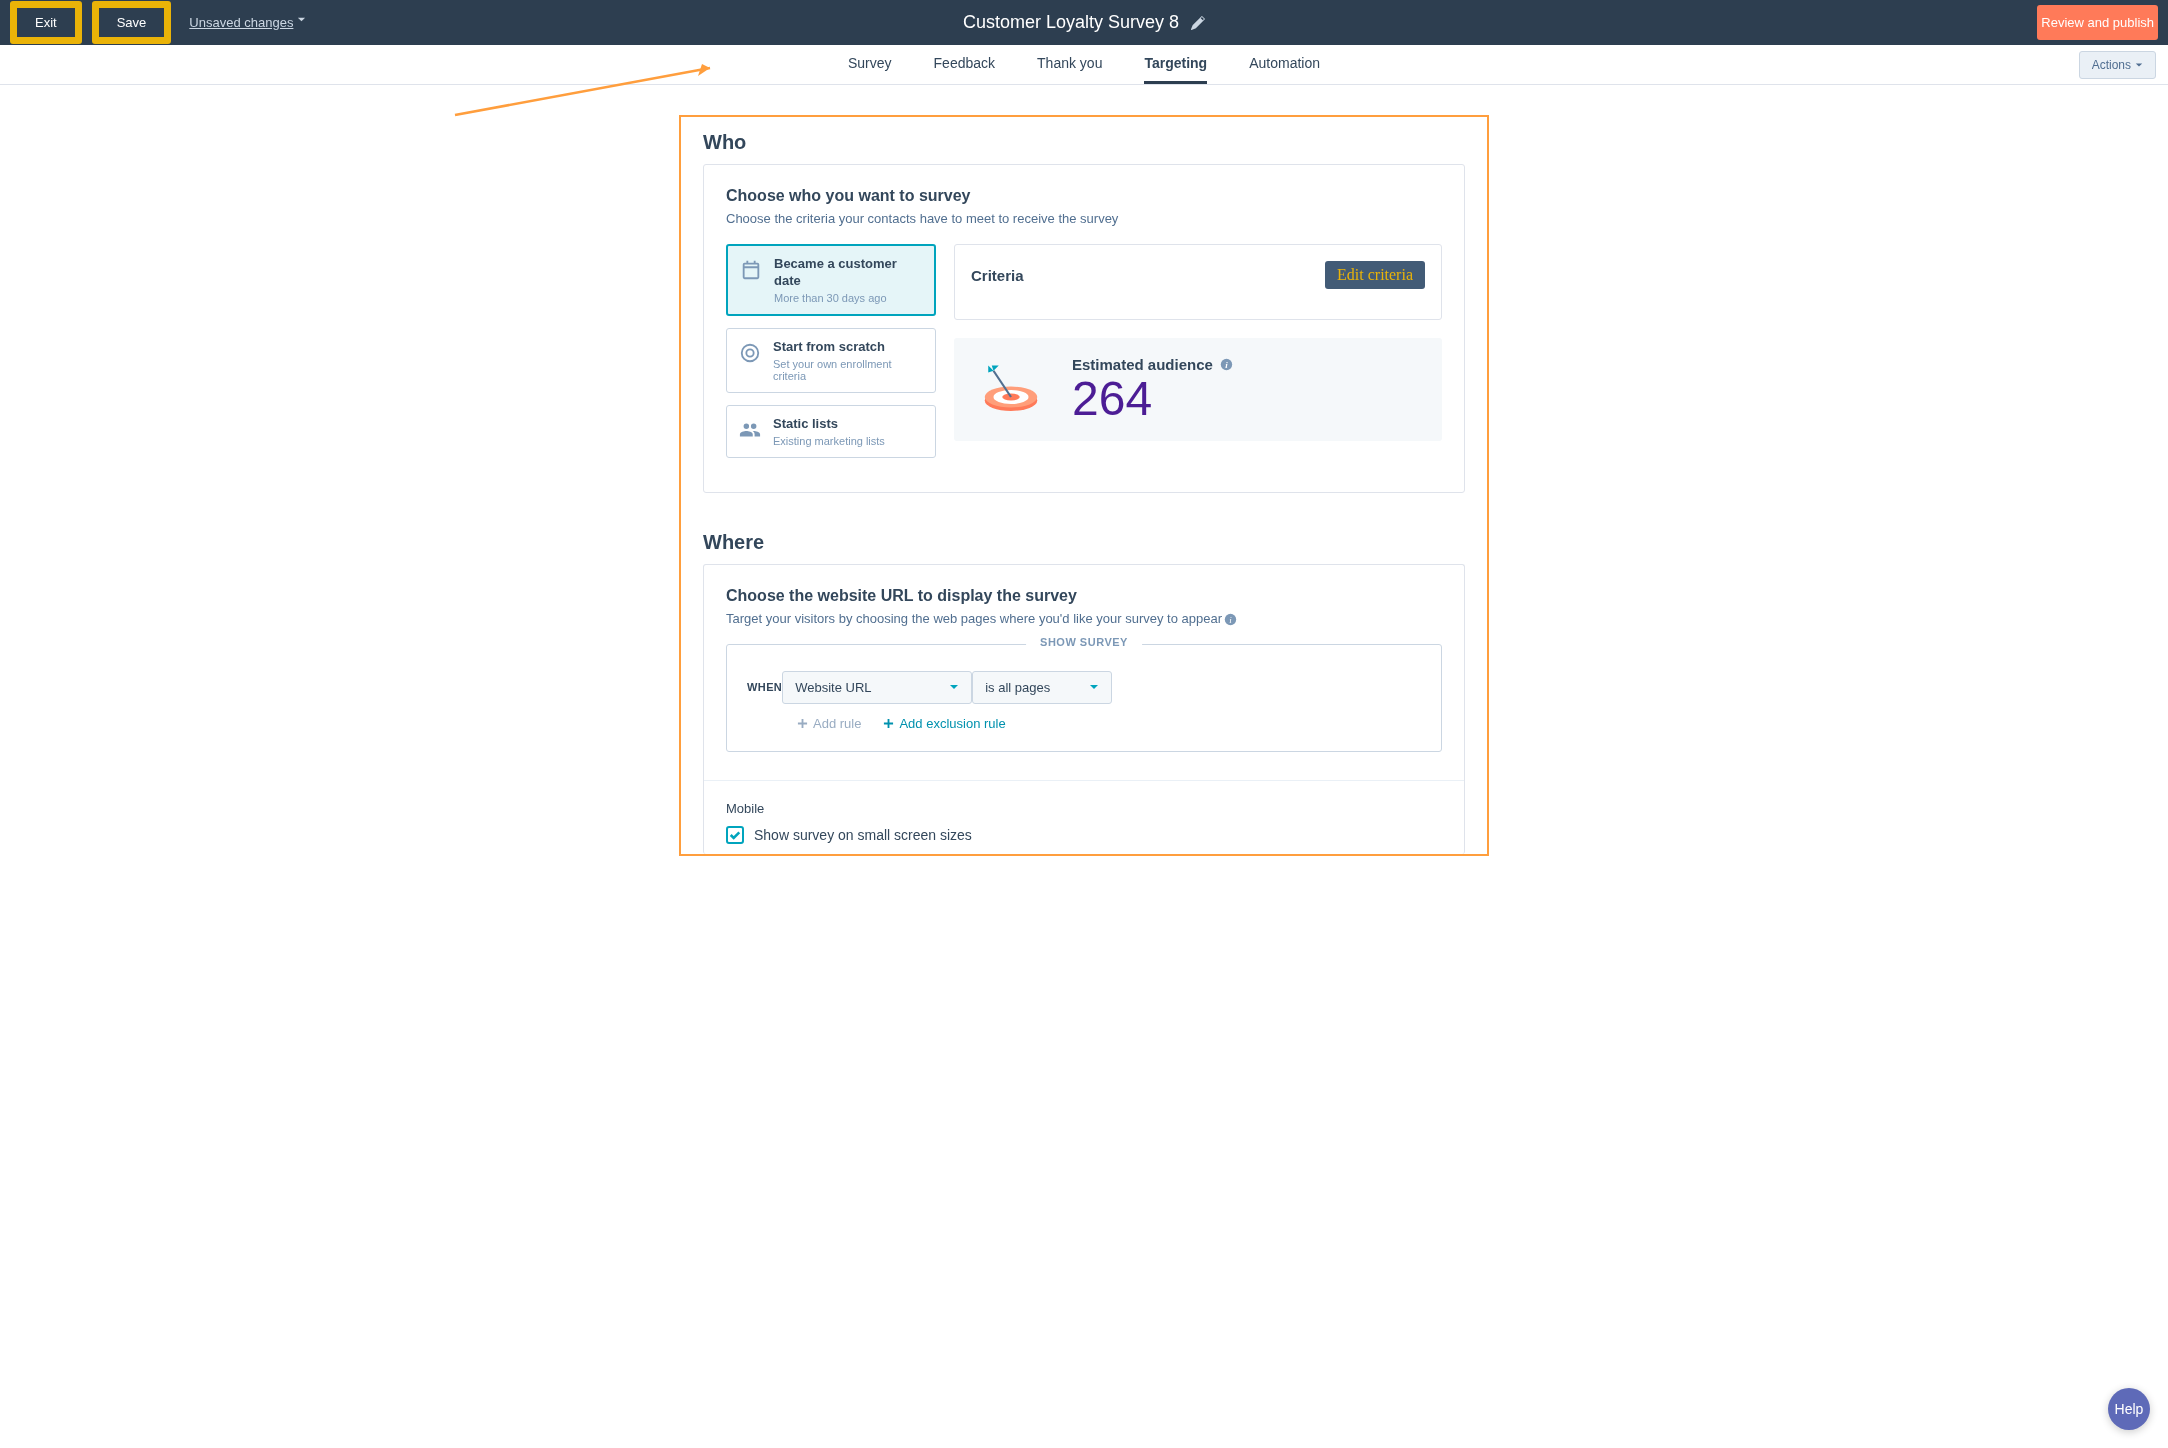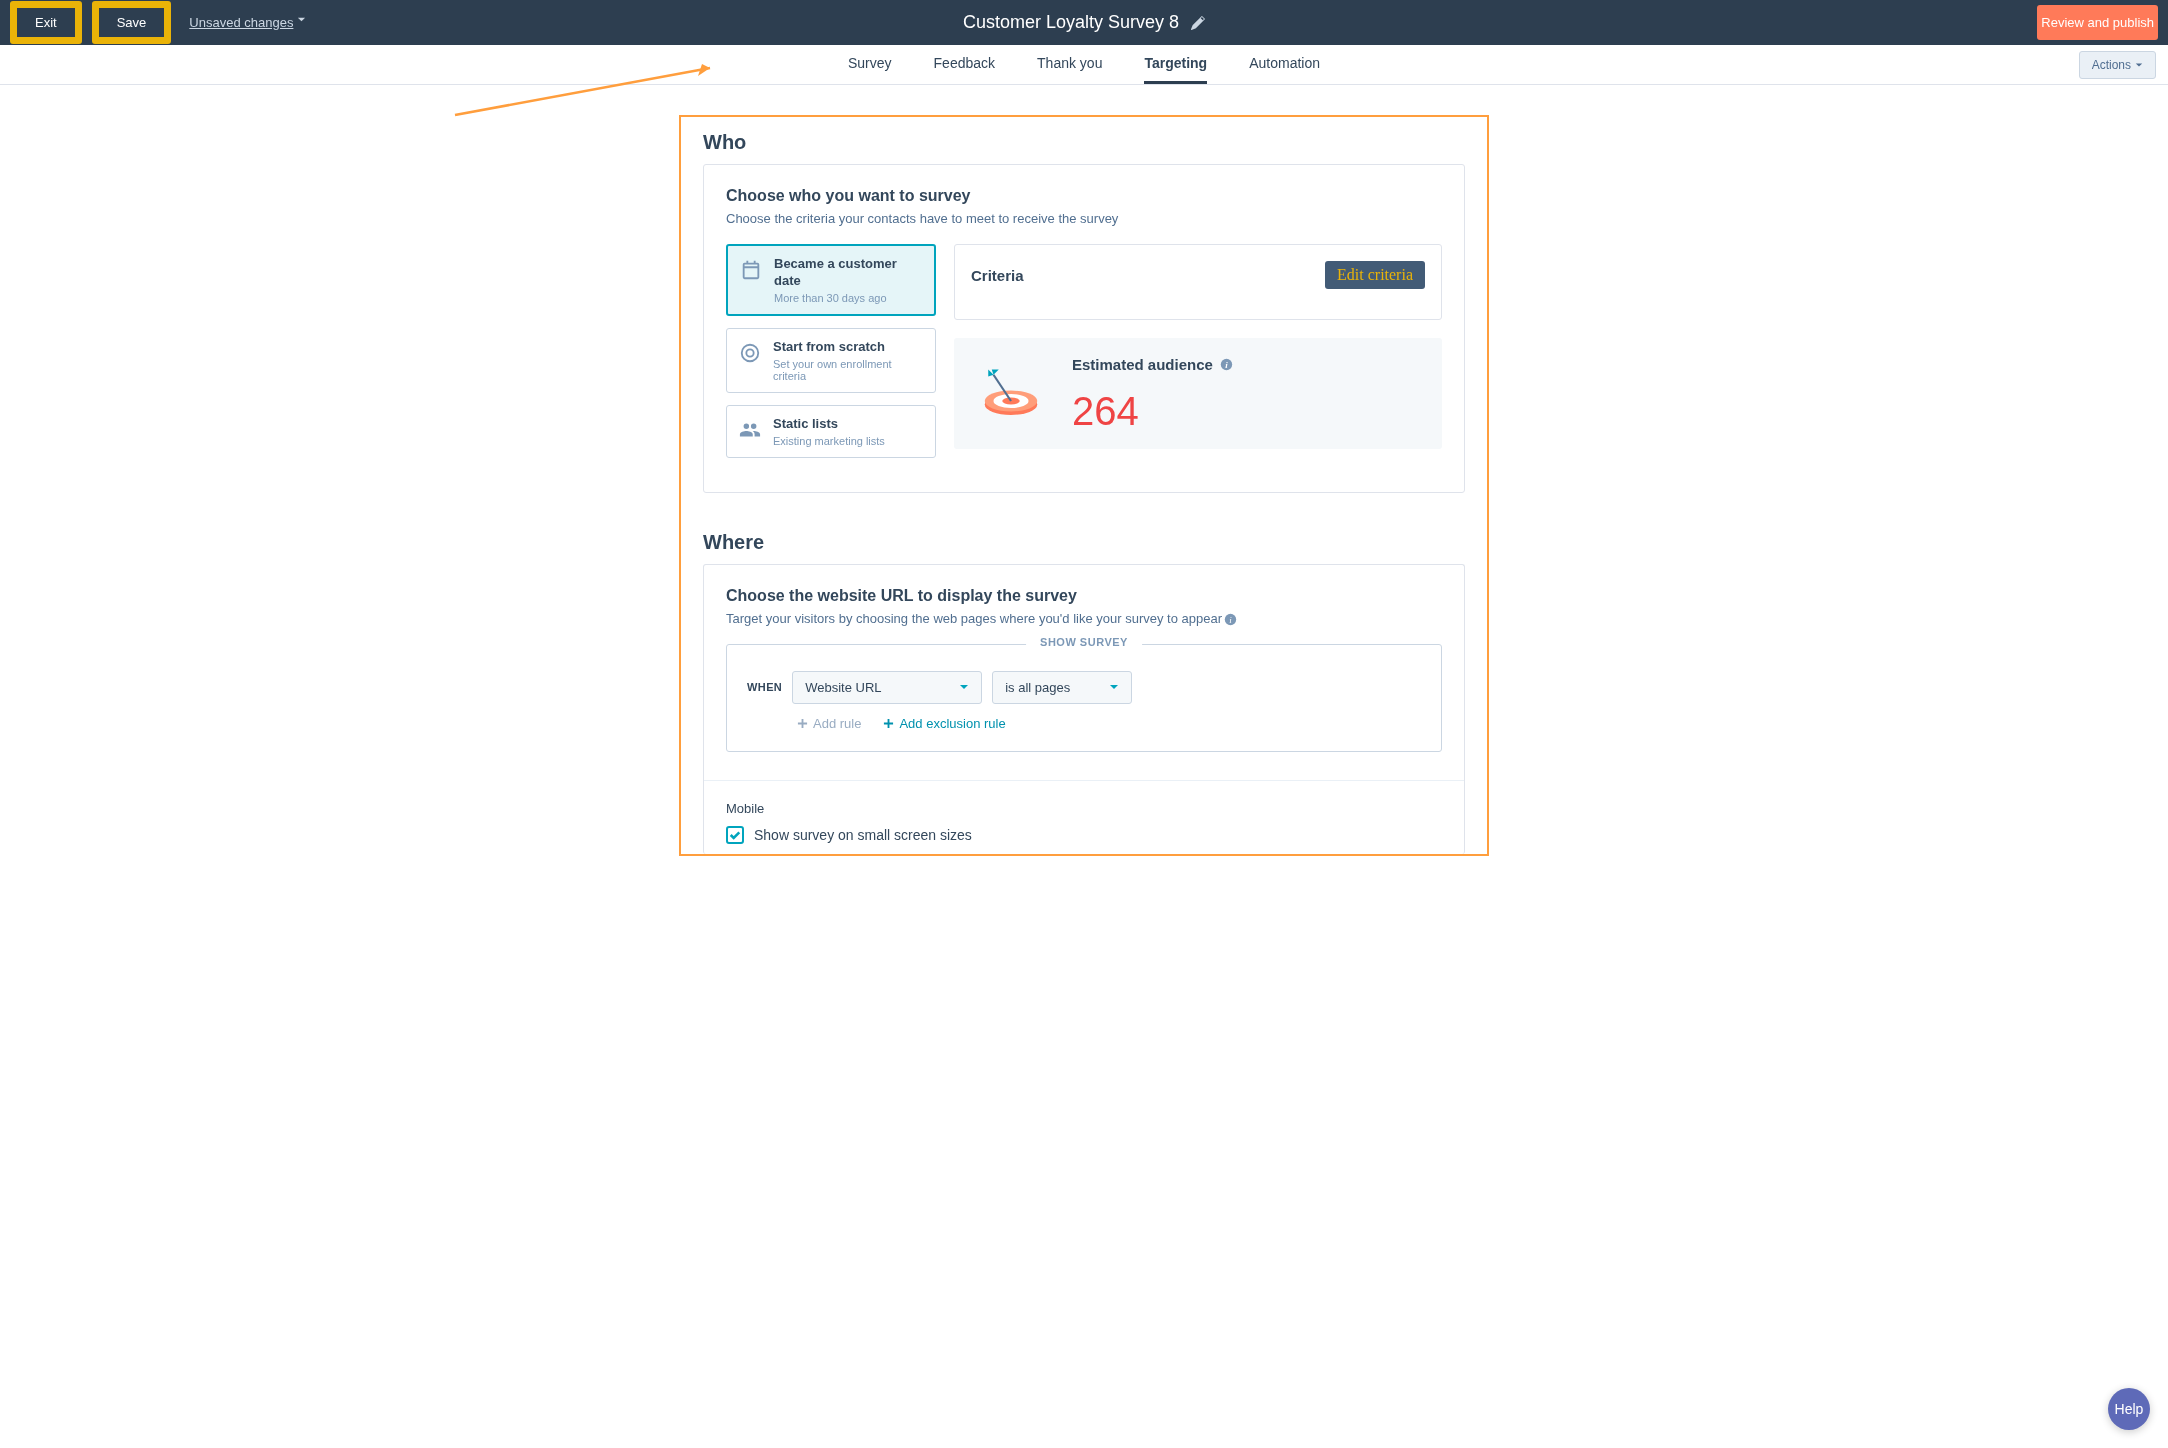--- a/index.html
+++ b/index.html
@@ -217,25 +217,25 @@
 .audience-label {
   font-size: 15px;
   font-weight: 600;
   color: #33475b;
   display: flex;
   align-items: center;
   gap: 7px;
 }
 .info-icon-sm { width: 13px; height: 13px; fill: #7c98b6; }
 .audience-num {
-  font-size: 40px;
+  font-size: 48px;
   font-weight: 500;
-  color: #ef4444;
+  color: #4c1d95;
   line-height: 1;
-  margin-top: 18px;
+  margin-top: 2px;
 }
 
 
 .url-fieldset {
   border: 1px solid #cbd6e2;
   border-radius: 3px;
   padding: 26px 20px 20px 20px;
   position: relative;
   margin-top: 18px;
 }
@@ -247,21 +247,21 @@
   background: #fff;
   padding: 0 14px;
   font-size: 11px;
   letter-spacing: 0.5px;
   color: #7c98b6;
   font-weight: 600;
 }
 .rule-row {
   display: flex;
   align-items: center;
-  gap: 10px;
+  gap: 0;
 }
 .when-label {
   font-size: 11px;
   font-weight: 600;
   letter-spacing: 0.4px;
   color: #33475b;
 }
 .select-box {
   border: 1px solid #cbd6e2;
   border-radius: 3px;

